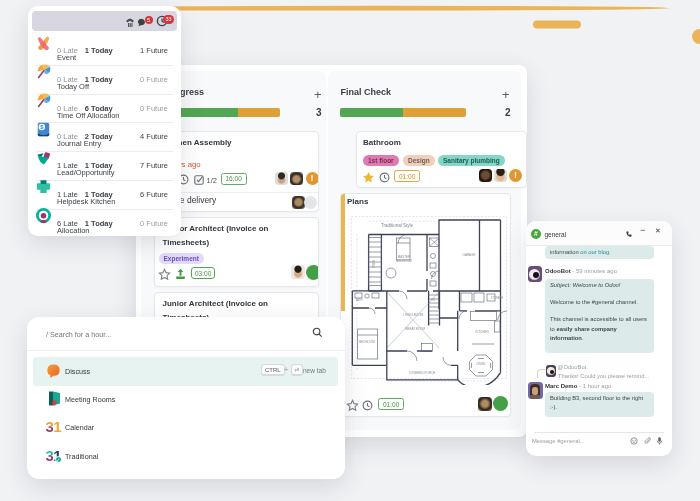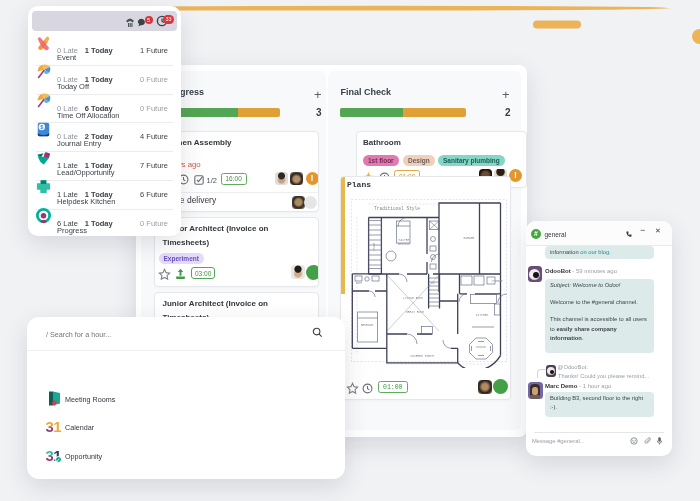--- a/index.html
+++ b/index.html
@@ -90,21 +90,21 @@
     <svg class="abs" style="left:22px;top:40px;" width="11" height="11" viewBox="0 0 12 12">
         <circle cx="6" cy="6" r="4.8" fill="none" stroke="#6a7075" stroke-width="1.2"></circle>
         <path d="M6 3.2 V6.2 L8 7.4" stroke="#6a7075" stroke-width="1.1" fill="none"></path>
       </svg>
     <div class="abs" style="left:37px;top:38px;border:1px solid #e2a93e;border-radius:2.5px;color:#d78c22;font-size:6.5px;padding:1.5px 4px;">01:00</div>
     <div class="av" style="left:122px;top:37px;background:radial-gradient(circle at 50% 48%,#6e4a33 36%,#17100c 66%,#6b645e 98%);"></div>
     <div class="av" style="left:137px;top:37px;background:radial-gradient(circle at 50% 22%,#2a1e14 30%,rgba(0,0,0,0) 40%),radial-gradient(circle at 50% 60%,#dcba97 34%,#e8dbc9 50%);background-color:#e8dbc9;"></div>
     <div class="abs" style="left:152px;top:37px;width:13px;height:13px;border-radius:50%;background:#e2962e;color:#fff;font-size:9px;font-weight:bold;text-align:center;line-height:13px;">!</div>
   </div>
 
-  <div class="kcard" style="left:204px;top:111px;width:171px;height:224px;font-family:Liberation Mono, monospace;">
+  <div class="kcard" style="left:204px;top:128px;width:171px;height:224px;">
     <div class="abs" style="left:0;top:0;width:3.5px;height:117px;background:#e8b84a;"></div>
     <div class="abs" style="left:6px;top:3px;font-size:8px;font-weight:bold;color:#32373d;">Plans</div>
     <div class="abs" id="floorplan" style="left:6px;top:17px;width:161px;height:174px;">
     <svg width="161" height="174" viewBox="0 0 161 174">
       <rect x="0" y="0" width="161" height="174" fill="#fff"></rect>
       <text x="50" y="16" font-size="4.5" fill="#80858c" text-anchor="middle">Traditional Style</text>
       <g stroke="#bcc3e6" stroke-width=".45" fill="none">
         <rect x="4.5" y="5.5" width="155" height="162" stroke-dasharray="2 1.6"></rect>
         <path d="M10 23.5 V160 M21.6 10 H92" stroke-dasharray="2 1.6"></path>
         <path d="M39.8 170 H152" stroke-dasharray="2 1.6"></path>
@@ -292,21 +292,21 @@
       <div class="t2"><span style="color:#3d4248">1 Late</span><b>1 Today</b></div>
       <div class="fut ">6 Future</div>
       </div>
       <div class="adiv" style="top:202.5px"></div>
       <div class="arow" style="top:202.5px">
       <div class="aicon"><svg width="17" height="17" viewBox="0 0 16 16">
             <circle cx="8" cy="8" r="5.8" fill="none" stroke="#00b39b" stroke-width="2.6"></circle>
             <circle cx="8" cy="8.2" r="2.6" fill="#a0336f"></circle>
             <path d="M4.6 13.4 Q8 11 11.4 13.4 Q9.8 15.4 8 15.4 Q6.2 15.4 4.6 13.4 Z" fill="#a0336f"></path>
           </svg></div>
-      <div class="t1">Progress</div>
+      <div class="t1">Allocation</div>
       <div class="t2"><span style="color:#3d4248">6 Late</span><b>1 Today</b></div>
       <div class="fut z">0 Future</div>
       </div>
     </div>
 </div>
 <style>
   .arow { position:absolute; left:0; width:153px; height:28.75px; }
   .arow .aicon { position:absolute; left:7px; top:-1.5px; width:17px; height:17px; }
   .arow .t1 { position:absolute; left:29px; top:17px; font-size:7.5px; color:#3d4248; }
   .arow .t2 { position:absolute; left:29px; top:10px; font-size:7.5px; color:#8f939a; }
@@ -317,34 +317,50 @@
 </style>
 
 <div class="panel" id="search" style="left:26.5px;top:317px;width:318px;height:162px;border-radius:12px;overflow:hidden;">
   <div class="abs" style="left:19.5px;top:12.5px;font-size:7.2px;color:#6f757c;">/ Search for a hour...</div>
   <svg class="abs" style="left:285px;top:10px;" width="11" height="11" viewBox="0 0 12 12">
       <circle cx="5" cy="5" r="3.6" fill="none" stroke="#3c4147" stroke-width="1.2"></circle>
       <line x1="7.8" y1="7.8" x2="10.6" y2="10.6" stroke="#3c4147" stroke-width="1.2"></line>
     </svg>
   <div class="abs" style="left:0;top:33px;width:318px;height:1px;background:#eef0f1;"></div>
 
+  <div class="abs" style="left:6.5px;top:40px;width:305px;height:28.5px;background:#e7f3f1;border-radius:4px;">
+    <svg class="abs" style="left:13px;top:6px;" width="15" height="16" viewBox="0 0 17 17">
+      <defs>
+          <linearGradient id="dg" x1="0" y1="0" x2="1" y2="1">
+            <stop offset="0" stop-color="#f49d3f"></stop>
+            <stop offset="1" stop-color="#e8641f"></stop>
+          </linearGradient>
+        </defs>
+      <path d="M8.5 1.2 Q15.5 1.2 15.5 7.6 Q15.5 14 8.5 14 L5.6 16 Q4.6 16.6 4.8 15.2 L5 13.4 Q1.5 11.8 1.5 7.6 Q1.5 1.2 8.5 1.2 Z" fill="url(#dg)"></path>
+    </svg>
+    <div class="abs" style="left:32px;top:9.5px;font-size:7.2px;color:#32373d;">Discuss</div>
+    <div class="key" style="left:228px;top:7px;">CTRL</div>
+    <div class="abs" style="left:251px;top:9px;font-size:7px;color:#8a9096;">+</div>
+    <div class="key" style="left:257.5px;top:7px;font-size:5.5px;">⏎</div>
+    <div class="abs" style="left:270px;top:9.5px;font-size:6.5px;color:#6f757c;">new tab</div>
+  </div>
 
   <svg class="abs" style="left:20px;top:73px;" width="15" height="17" viewBox="0 0 15 17">
     <rect x="2" y="1.5" width="4" height="14" fill="#0e5e56"></rect>
     <path d="M6 1.5 L13 3 V13.5 L6 15.5 Z" fill="#18a893"></path>
     <path d="M6 10 L10 11 L8 15.8 L5 14.5 Z" fill="#d63f47"></path>
   </svg>
   <div class="abs" style="left:38.5px;top:77.5px;font-size:7.2px;color:#32373d;">Meeting Rooms</div>
 
   <div class="abs" style="left:19px;top:101px;font-size:15px;font-weight:bold;letter-spacing:-0.5px;"><span style="background:linear-gradient(180deg,#f0a32f 42%,#8b3f77 62%);-webkit-background-clip:text;background-clip:text;color:transparent;">3</span><span style="color:#f0a83a;">1</span></div>
   <div class="abs" style="left:38.5px;top:106px;font-size:7.2px;color:#32373d;">Calendar</div>
 
   <div class="abs" style="left:19px;top:129.5px;font-size:15px;font-weight:bold;letter-spacing:-0.5px;"><span style="background:linear-gradient(180deg,#2bbfa4 42%,#a2336e 62%);-webkit-background-clip:text;background-clip:text;color:transparent;">3</span><span style="color:#23415c;">1</span></div>
   <div class="abs" style="left:28px;top:139px;width:7px;height:7px;border-radius:50%;background:#18a893;border:1px solid #fff;color:#fff;font-size:5px;text-align:center;line-height:7px;">✓</div>
-  <div class="abs" style="left:38.5px;top:134.5px;font-size:7.2px;color:#32373d;">Opportunity</div>
+  <div class="abs" style="left:38.5px;top:134.5px;font-size:7.2px;color:#32373d;">Traditional</div>
 </div>
 
 <div class="panel" id="chat" style="left:526px;top:221px;width:146px;height:235px;overflow:hidden;border-radius:10px;">
 
   <div class="abs" style="left:0;top:0;width:146px;height:25px;background:#fcfcfd;border-bottom:1px solid #e8eaec;">
     <div class="abs" style="left:5px;top:8px;width:10px;height:10px;border-radius:50%;background:#45a73e;color:#fff;font-size:7px;font-weight:bold;text-align:center;line-height:10px;">#</div>
     <div class="abs" style="left:18.5px;top:10px;font-size:6.5px;color:#32373d;">general</div>
     <svg class="abs" style="left:99px;top:9px;" width="8" height="8" viewBox="0 0 24 24">
         <path d="M4 5 C4 14 10 20 19 20 L20 14.5 14.5 13 12.5 15 C10 13.5 10.5 14 9 11.5 L11 9.5 9.5 4 Z" fill="#3c4147"></path>
       </svg>

